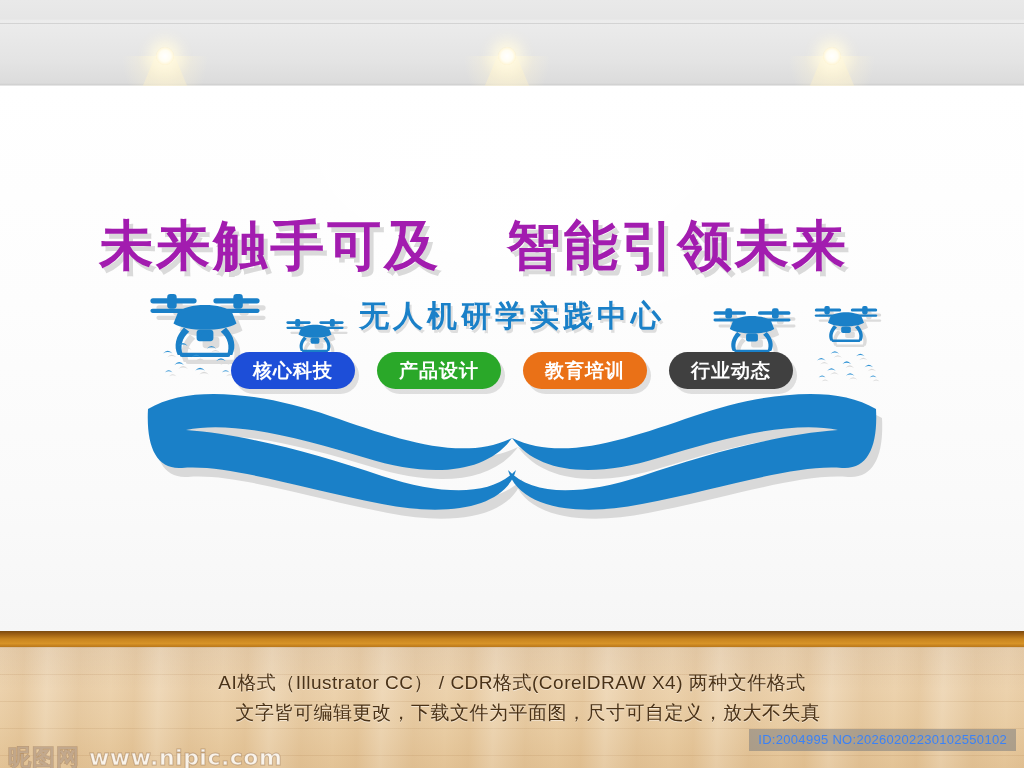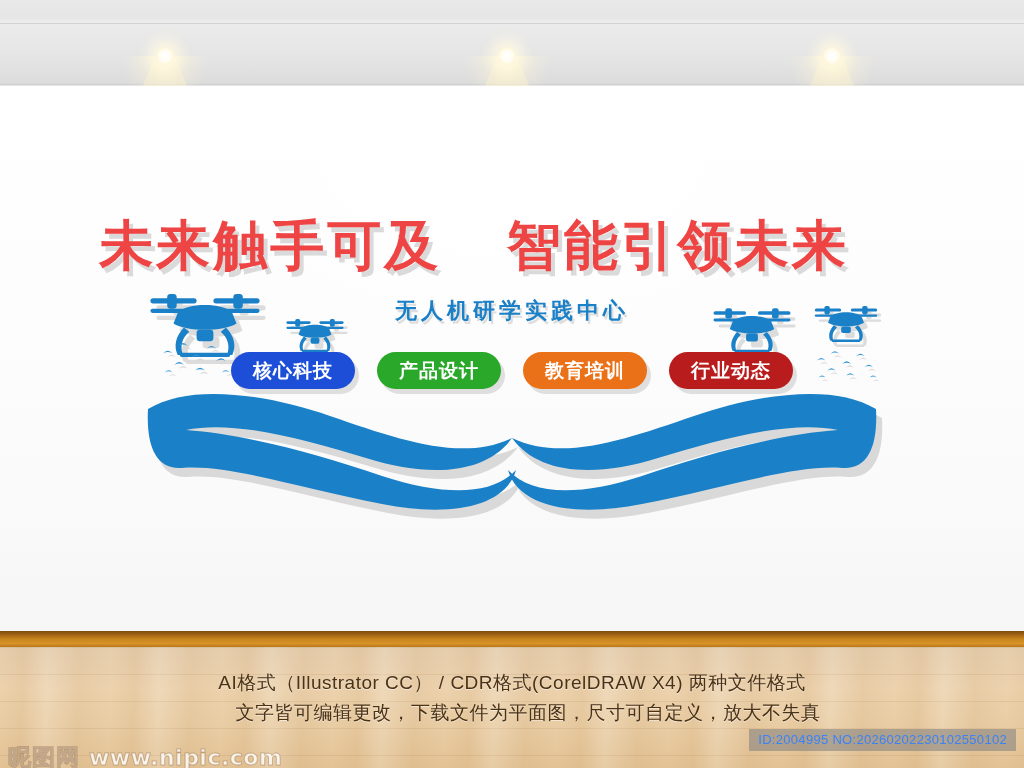--- a/index.html
+++ b/index.html
@@ -132,35 +132,35 @@
   .headline {
     position: absolute;
     left: 0;
     top: 124px;
     width: 948px;
     text-align: center;
     font-family: "DejaVu Sans", "Liberation Sans", sans-serif;
     font-weight: bold;
     font-size: 54px;
     letter-spacing: 3px;
-    color: #ef4444;
+    color: #a21caf;
     text-shadow: 4px 5px 0 rgba(160,160,160,0.38);
     white-space: nowrap;
   }
   .headline .gap { display: inline-block; width: 22px; }
 
   .subtitle {
     position: absolute;
     left: 0;
     top: 210px;
     width: 1024px;
     text-align: center;
     font-family: "DejaVu Sans", "Liberation Sans", sans-serif;
     font-weight: bold;
-    font-size: 22px;
+    font-size: 30px;
     letter-spacing: 4px;
     color: #1a80c8;
     text-shadow: 2px 3px 0 rgba(170,170,170,0.38);
     white-space: nowrap;
   }
 
   
   .pills {
     position: absolute;
     left: 0;
@@ -354,21 +354,21 @@
     <div class="pills">
       <div class="pill" style="background:#1d4ed8;">
         <span>核心科技</span>
       </div>
       <div class="pill" style="background:#2aa829;">
         <span>产品设计</span>
       </div>
       <div class="pill" style="background:#ea7117;">
         <span>教育培训</span>
       </div>
-      <div class="pill" style="background:#b91c1c;">
+      <div class="pill" style="background:#404040;">
         <span>行业动态</span>
       </div>
     </div>
 
   </div>
 
   <div class="floor">
     <div class="baseboard"></div>
     <div class="floorboards"></div>
     <div class="floor-shade"></div>

